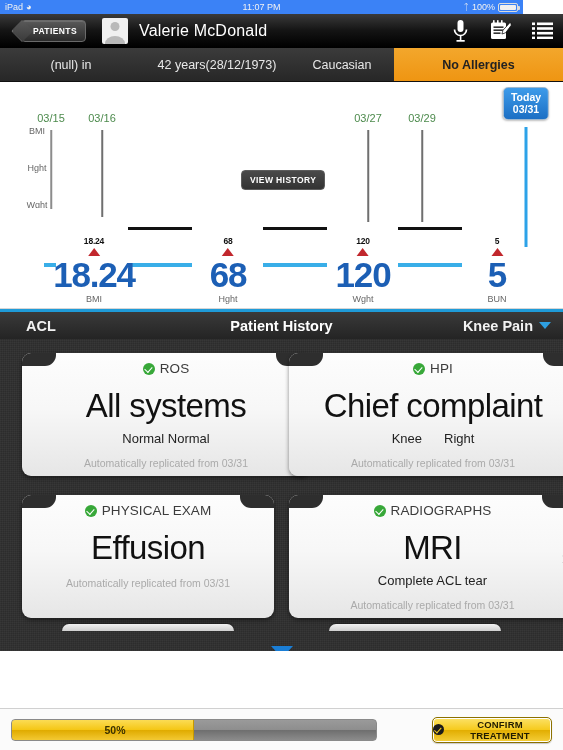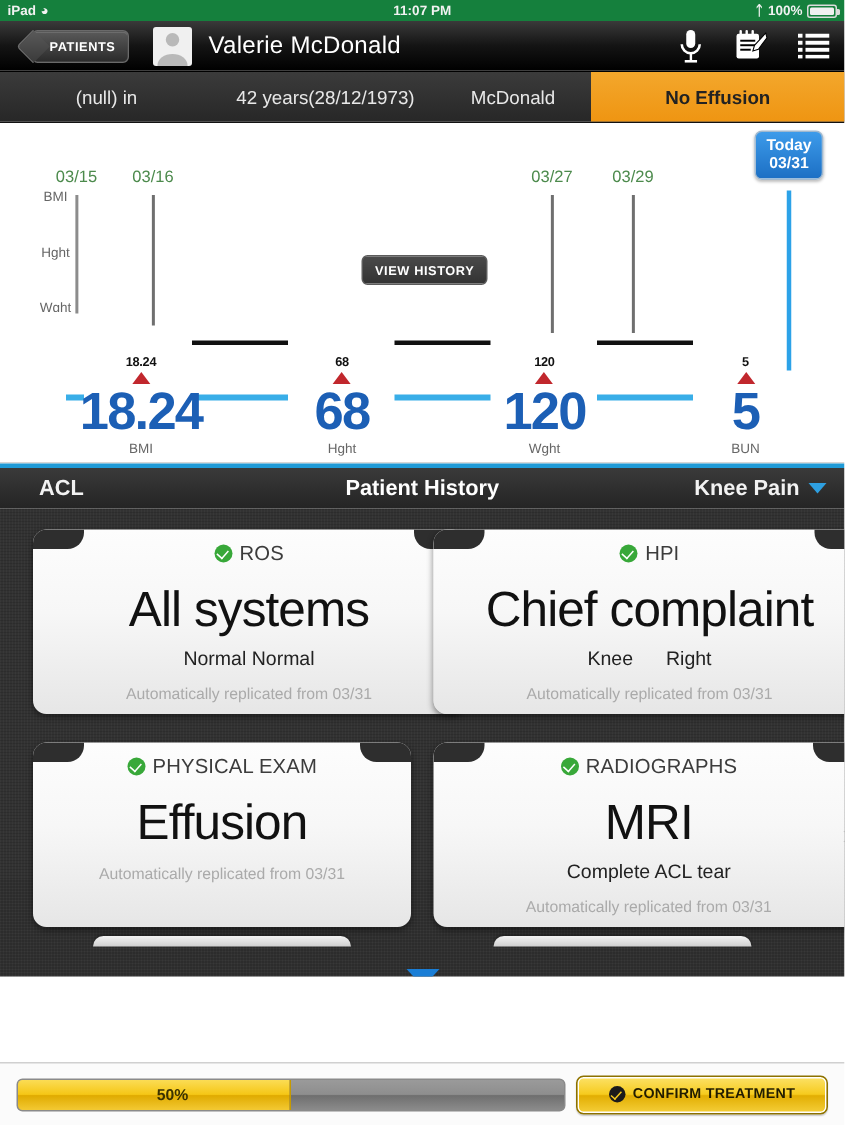--- a/index.html
+++ b/index.html
@@ -7,24 +7,24 @@
   body {
     font-family:"Liberation Sans", sans-serif;
     background:#ffffff;
     overflow:hidden;
     position:relative;
     -webkit-font-smoothing:antialiased;
   }
 
   
   .statusbar{
-    height:14px; width:563px;
-    background:#15803d;
+    height:14px; width:523px;
+    background:#3b82f6;
     color:#f2f2f2;
-    font-size:9px; font-weight:bold;
+    font-size:9px; font-weight:normal;
     display:flex; align-items:center;
     position:relative;
   }
   .sb-left{ position:absolute; left:5px; display:flex; align-items:center; gap:3px; }
   .sb-center{ position:absolute; left:0; right:0; text-align:center; }
   .sb-right{ position:absolute; right:5px; display:flex; align-items:center; gap:3px; }
   .wifi-glyph{ font-size:9px; line-height:1; }
   .bt-glyph{ font-size:9px; line-height:1; }
   .batt{
     width:20px;height:9px;border:1px solid #dcdcdc;border-radius:2px;
@@ -276,26 +276,26 @@
   .progress .pct{
     position:absolute; left:0; top:0; bottom:0; width:100%;
     display:flex;align-items:center;justify-content:flex-start;
     font-size:10.5px;font-weight:bold;color:#3a3100;
     padding-left:16px;
   }
   .progress .pct b{ display:block; text-align:center; }
   .confirm-btn{
     margin-left:auto;
     display:flex;align-items:center;justify-content:center;gap:5px;
-    width:168px;height:26px;
+    width:120px;height:26px;
     border-radius:5px;
     background:linear-gradient(to bottom,#fce268,#f6cb1e 48%,#e2ae02 52%,#f5cf3a);
     border:1px solid #8c7100;
     box-shadow:0 1px 1px rgba(0,0,0,.2), 0 0 0 1px #fff inset;
-    font-size:9.5px;font-weight:bold;color:#211c00;letter-spacing:.2px;
+    font-size:9.5px;font-weight:bold;color:#211c00;letter-spacing:.2px;text-align:center;
   }
   .cbtn-check{
     width:11px;height:11px;border-radius:50%;background:#1b1b1b;position:relative;flex:none;
   }
   .cbtn-check:after{
     content:"";position:absolute;left:2.8px;top:2.2px;
     width:3px;height:5.5px;border:solid #f6cb1e;border-width:0 1.5px 1.5px 0;
     transform:rotate(42deg);
   }
 </style>
@@ -361,22 +361,22 @@
             <rect x="5" y="14.6" width="16" height="2.6"></rect>
         </g>
       </svg>
     </span>
   </div>
 </div>
 
 <div class="demobar">
   <div class="demo-cell bmi">(null) in</div>
   <div class="demo-cell age">42 years(28/12/1973)</div>
-  <div class="demo-cell race">McDonald</div>
-  <div class="demo-allergy">No Effusion</div>
+  <div class="demo-cell race">Caucasian</div>
+  <div class="demo-allergy">No Allergies</div>
 </div>
 
 <div class="chart">
   <div class="view-history">VIEW HISTORY</div>
 
   <div class="axis-label" style="left:37px;top:44px;">BMI</div>
   <div class="axis-label" style="left:37px;top:81px;">Hght</div>
   <div class="axis-label" style="left:37px;top:118px;overflow:hidden;height:8px;">Wght</div>
 
   <div class="date-label" style="left:51px;top:30px;">03/15</div>

